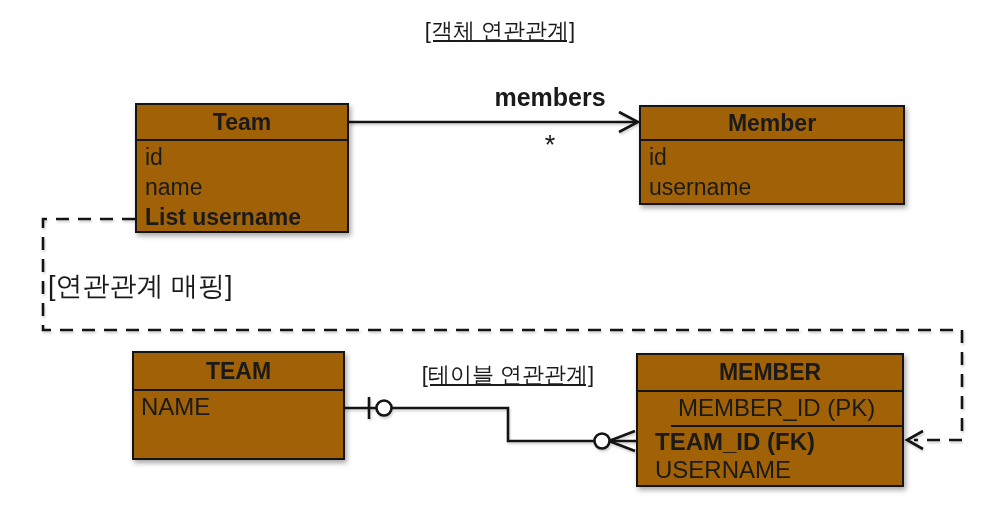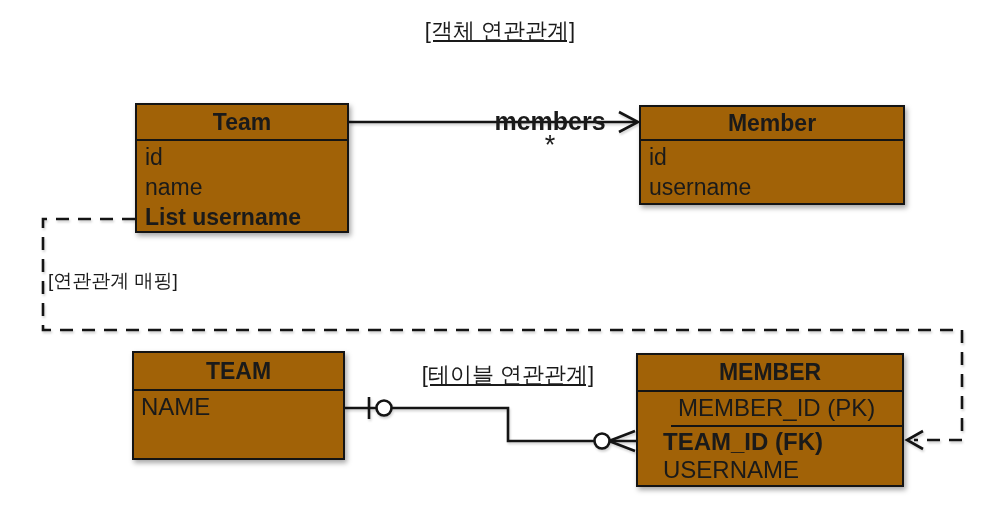--- a/index.html
+++ b/index.html
@@ -7,22 +7,22 @@
     position:relative;width:1004px;height:522px;background:#ffffff;
     font-family:"Liberation Sans","DejaVu Sans",sans-serif;color:#1a1a1a;
     overflow:hidden;
   }
   .overlay{position:absolute;left:0;top:0;width:1004px;height:522px;
     filter:drop-shadow(1px 2px 1px rgba(0,0,0,0.18));}
   .txt{position:absolute;white-space:nowrap;}
   .ktitle{font-size:22px;text-align:center;text-decoration:underline;}
   .title-object{left:340px;top:16px;width:320px;}
   .title-table{left:378px;top:341px;width:260px;margin-top:19px;}
-  .label-mapping{left:48px;top:268px;font-size:19px;}
-  .assoc-label{left:455px;top:83px;width:190px;text-align:center;font-weight:bold;font-size:25px;margin-top:24px;}
+  .label-mapping{left:48px;top:268px;font-size:27px;}
+  .assoc-label{left:455px;top:83px;width:190px;text-align:center;font-weight:bold;font-size:25px;}
   .assoc-mult{left:535px;top:130px;width:30px;text-align:center;font-size:27px;}
 
   .box{
     position:absolute;background:#a16207;border:2.5px solid #141414;
     box-shadow:2px 3px 5px rgba(0,0,0,0.35);box-sizing:border-box;
   }
   .hdr{font-weight:bold;text-align:center;font-size:23px;border-bottom:2.5px solid #141414;
     display:flex;align-items:center;justify-content:center;}
   .bold{font-weight:bold;}
 
@@ -37,21 +37,21 @@
   
   .team-table{left:132px;top:351px;width:213px;height:109px;}
   .team-table .hdr{height:36px;}
   .member-table{left:636px;top:353px;width:268px;height:134px;}
   .member-table .hdr{height:35px;}
   .tbl-row{font-size:24px;border-bottom:2.5px solid #141414;padding-left:7px;
     display:flex;align-items:center;}
   .tbl-row.last{border-bottom:none;}
   .team-table .tbl-row{height:32.5px;}
   .member-table .tbl-row{height:32.5px;margin-left:33px;}
-  .tbl-compartment{padding:1px 0 0 1px;margin-left:24px;}
+  .tbl-compartment{padding:1px 0 0 17px;}
   .tbl-line{font-size:24px;line-height:28.5px;}
 </style>
 </head>
 <body>
 
 <div class="canvas">
 
   <svg class="overlay" viewBox="0 0 1004 522">
 
     <g stroke="#141414" stroke-width="2.6" fill="none">

